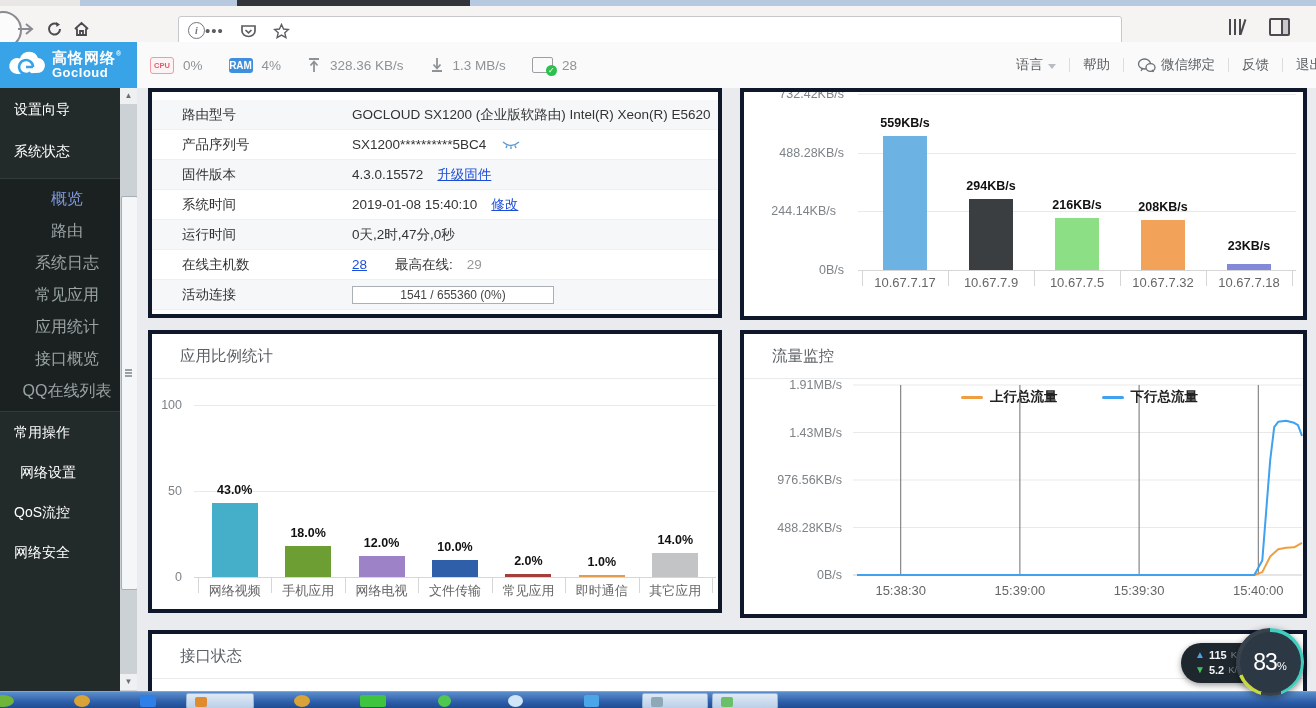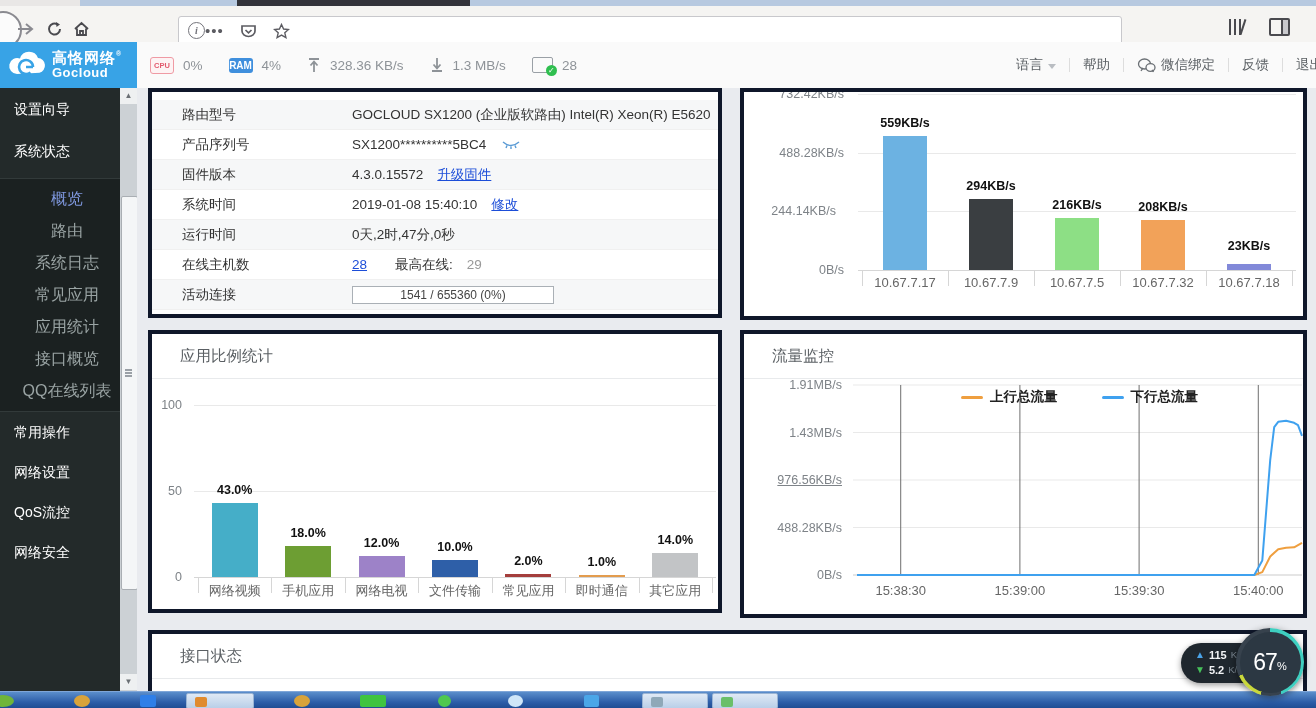--- a/index.html
+++ b/index.html
@@ -230,21 +230,21 @@
     <div class="side-sub-block">
       <div class="side-item sub active">概览</div>
       <div class="side-item sub">路由</div>
       <div class="side-item sub">系统日志</div>
       <div class="side-item sub">常见应用</div>
       <div class="side-item sub">应用统计</div>
       <div class="side-item sub">接口概览</div>
       <div class="side-item sub">QQ在线列表</div>
     </div>
     <div class="side-item header" style="height: 40px; line-height: 40px;">常用操作</div>
-    <div class="side-item header" style="height: 40px; line-height: 40px;">网络设置</div>
+    <div class="side-item header" style="height: 40px; line-height: 40px; margin-left: 6px;">网络设置</div>
     <div class="side-item header" style="height: 40px; line-height: 40px;">QoS流控</div>
     <div class="side-item header" style="height: 40px; line-height: 40px;">网络安全</div>
   </div>
 <div class="side-scroll">
   <div class="ss-btn" style="top:0">▲</div>
   <div class="ss-thumb">
       <div class="ss-grip"></div>
     </div>
   <div class="ss-btn" style="top:586px">▼</div>
 </div>
@@ -392,21 +392,21 @@
           <line x1="156.70535714285714" y1="7" x2="156.70535714285714" y2="197" stroke="#6e6e6e" stroke-width="1"></line>
           <line x1="275.90178571428567" y1="7" x2="275.90178571428567" y2="197" stroke="#6e6e6e" stroke-width="1"></line>
           <line x1="395.0982142857143" y1="7" x2="395.0982142857143" y2="197" stroke="#6e6e6e" stroke-width="1"></line>
           <line x1="514.2946428571429" y1="7" x2="514.2946428571429" y2="197" stroke="#6e6e6e" stroke-width="1"></line>
           <line x1="109" y1="197" x2="558" y2="197" stroke="#d6d6d6" stroke-width="1"></line>
           <polyline points="113.0,197.0 510.3,197.0 518.3,194.1 526.2,178.5 534.2,171.2 542.1,169.8 550.1,169.3 558.0,164.9" fill="none" stroke="#ef9f3f" stroke-width="2" stroke-linejoin="round"></polyline>
           <polyline points="113.0,197.0 510.3,197.0 518.3,182.4 526.2,82.2 530.2,49.1 534.2,43.8 542.1,42.8 550.1,44.8 554.0,47.2 558.0,57.9" fill="none" stroke="#3fa1ef" stroke-width="2" stroke-linejoin="round"></polyline>
         </svg>
         <div class="ytick" style="right: 461px; top: 7px; width: 100px;">1.91MB/s</div>
         <div class="ytick" style="right: 461px; top: 54.5px; width: 100px;">1.43MB/s</div>
-        <div class="ytick" style="right: 461px; top: 102px; width: 100px; text-decoration: underline;">976.56KB/s</div>
+        <div class="ytick" style="right: 461px; top: 102px; width: 100px;">976.56KB/s</div>
         <div class="ytick" style="right: 461px; top: 149.5px; width: 100px;">488.28KB/s</div>
         <div class="ytick" style="right: 461px; top: 197px; width: 100px;">0B/s</div>
         <div class="xtick" style="left: 156.705px; top: 205px;">15:38:30</div>
         <div class="xtick" style="left: 275.902px; top: 205px;">15:39:00</div>
         <div class="xtick" style="left: 395.098px; top: 205px;">15:39:30</div>
         <div class="xtick" style="left: 514.295px; top: 205px;">15:40:00</div>
         <div class="legend" style="left: 113px; width: 445px; top: 10px;">
           <span class="legend-item">
             <span class="legend-dash" style="background: rgb(239, 159, 63);"></span>
             <span>上行总流量</span>
@@ -437,21 +437,21 @@
     <span class="g-unit">K/s</span>
   </div>
   <div class="gauge-row">
     <span class="g-down">▼</span>
     <span class="g-num">5.2</span>
     <span class="g-unit">K/s</span>
   </div>
 </div>
 <div class="gauge-circle">
   <div class="gauge-inner">
-    <span class="gauge-pct">67</span>
+    <span class="gauge-pct">83</span>
     <span class="gauge-sym">%</span>
   </div>
 </div>
 
 <div class="taskbar" id="taskbar">
     <div class="tb-icon" style="left: -8px; width: 22px; height: 12px; background: rgb(111, 181, 58); border-radius: 50%;"></div>
     <div class="tb-icon" style="left: 74px; width: 16px; height: 12px; background: rgb(217, 163, 58); border-radius: 50%;"></div>
     <div class="tb-icon" style="left: 140px; width: 16px; height: 12px; background: rgb(47, 127, 232); border-radius: 2px;"></div>
     <div class="tb-tile" style="left: 186px; width: 68px;">
       <div style="width: 12px; height: 10px; margin: 3px 0px 0px 8px; border-radius: 2px; background: rgb(224, 139, 47);"></div>

